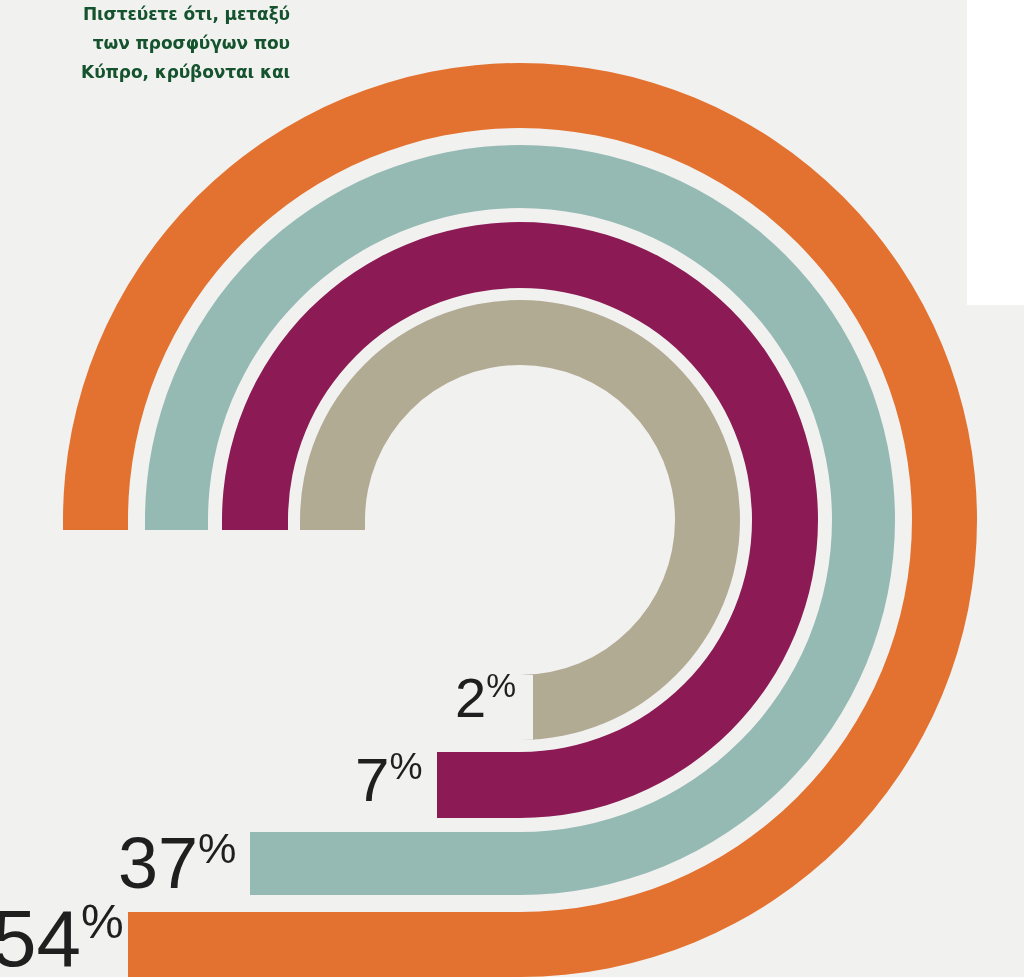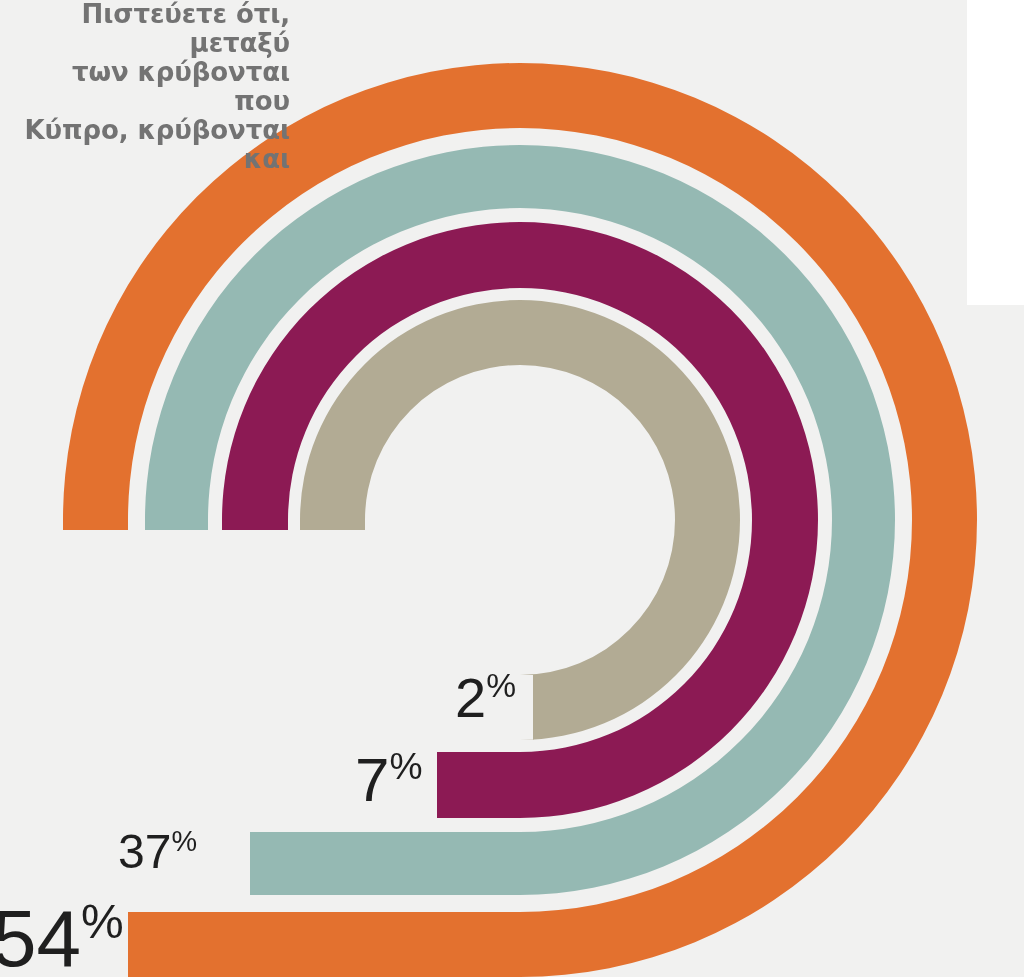--- a/index.html
+++ b/index.html
@@ -21,38 +21,38 @@
 
   .chart-svg{position:absolute;left:0;top:0;width:1024px;height:977px;}
 
   .title{
     position:absolute;
     left:8px;top:0px;
     width:282px;
     text-align:right;
     font-family:"DejaVu Sans","Liberation Sans",sans-serif;
     font-weight:700;
-    font-size:26px;
+    font-size:17px;
     line-height:29px;
-    color:#737373;
+    color:#14532d;
     letter-spacing:-0.1px;
   }
 
   .dlabel{
     position:absolute;
     font-family:"Liberation Sans",sans-serif;
     font-weight:300;
     color:#1f1f1f;
     white-space:nowrap;
     line-height:1;
   }
 
   .lab-2  {left:455px; top:669px; font-size:56px;}
   .lab-7  {left:355px; top:748px; font-size:62px;}
-  .lab-37 {left:118px; top:827px; font-size:48px;}
+  .lab-37 {left:118px; top:827px; font-size:72px;}
   .lab-54 {left:-8px;  top:898px; font-size:80px;}
 
   .dlabel .v{font-weight:300;}
   .dlabel .s{font-size:0.6em;vertical-align:super;font-weight:300;}
 </style>
 </head>
 <body>
 
 <div id="stage">
 
@@ -105,21 +105,21 @@
                L 520 740
                A 220 220 0 1 0 300 520
                L 300 530
                Z" fill="#b2ab94"></path>
     </g>
 
   </svg>
 
   <div class="title">
     <div>Πιστεύετε ότι, μεταξύ</div>
-    <div>των κρύβονται που</div>
+    <div>των προσφύγων που</div>
     <div>Κύπρο, κρύβονται και</div>
   </div>
 
   <div class="dlabel lab-2">
     <span class="v">2</span><span class="s">%</span>
   </div>
 
   <div class="dlabel lab-7">
     <span class="v">7</span><span class="s">%</span>
   </div>

